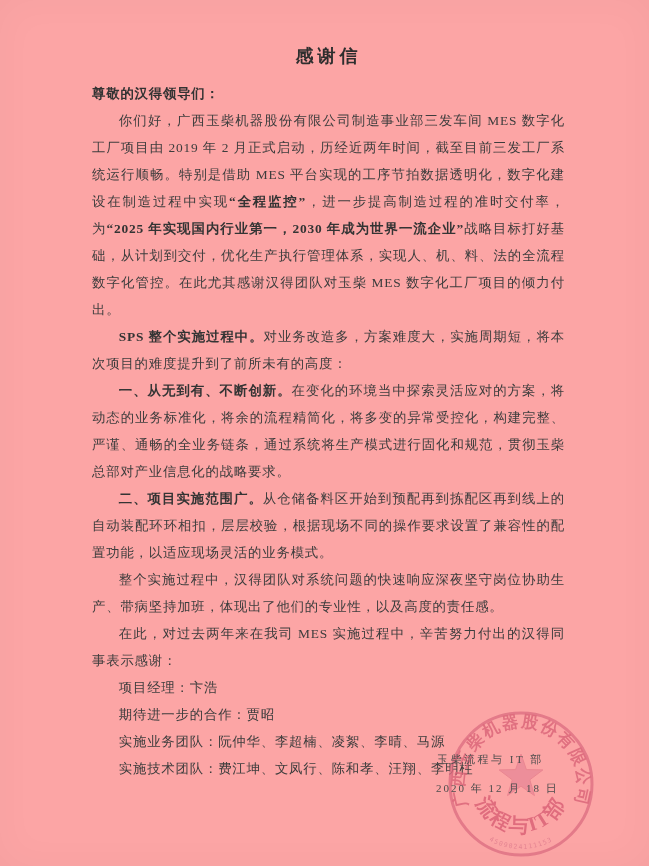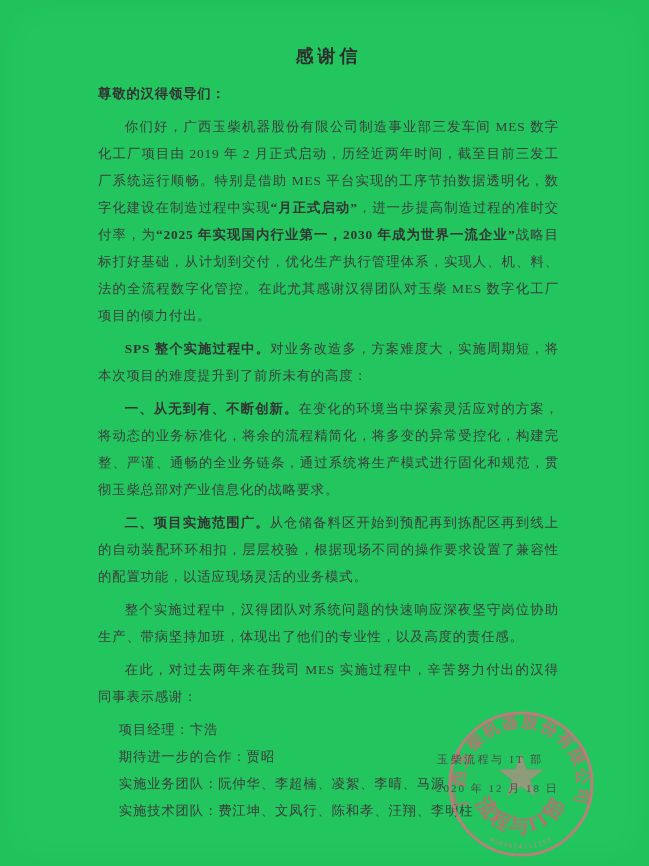--- a/index.html
+++ b/index.html
@@ -4,39 +4,39 @@
 <style>
   html,body{margin:0;padding:0;}
   body{
     width:649px;height:866px;
     background:#f4f4f4;
     font-family:"Liberation Serif","DejaVu Serif",serif;
   }
   .page{
     position:relative;
     width:649px;height:866px;
-    background:#22c55e;
+    background:#fca5a5;
     overflow:hidden;
     box-shadow:inset 0 0 40px rgba(0,0,0,0.03);
   }
   .letter{
     position:absolute;
     left:92px; right:84px; top:44px;
     color:#3d3d3d;
   }
   .title{
     text-align:center;
     font-size:18px;
     font-weight:bold;
     letter-spacing:4px;
     color:#2e2e2e;
     margin:0 0 12px 0;
   }
   .para{
-    margin:6px;
+    margin:0;
     font-size:13.4px;
     line-height:27px;
     letter-spacing:0.8px;
     text-align:justify;
     text-indent:2em;
     color:#3d3d3d;
   }
   .salutation{
     text-indent:0;
     font-weight:bold;
@@ -68,21 +68,21 @@
 </head>
 <body>
 
 <div class="page">
 
   <div class="letter">
     <h1 class="title">感谢信</h1>
 
     <p class="para salutation">尊敬的汉得领导们：</p>
 
-    <p class="para"><span>你们好，广西玉柴机器股份有限公司制造事业部三发车间 MES 数字化工厂项目由 2019 年 2 月正式启动，历经近两年时间，截至目前三发工厂系统运行顺畅。特别是借助 MES 平台实现的工序节拍数据透明化，数字化建设在制造过程中实现</span><span class="bold-seg">“月正式启动”</span><span>，进一步提高制造过程的准时交付率，为</span><span class="bold-seg">“2025 年实现国内行业第一，2030 年成为世界一流企业”</span><span>战略目标打好基础，从计划到交付，优化生产执行管理体系，实现人、机、料、法的全流程数字化管控。在此尤其感谢汉得团队对玉柴 MES 数字化工厂项目的倾力付出。</span></p>
+    <p class="para"><span>你们好，广西玉柴机器股份有限公司制造事业部三发车间 MES 数字化工厂项目由 2019 年 2 月正式启动，历经近两年时间，截至目前三发工厂系统运行顺畅。特别是借助 MES 平台实现的工序节拍数据透明化，数字化建设在制造过程中实现</span><span class="bold-seg">“全程监控”</span><span>，进一步提高制造过程的准时交付率，为</span><span class="bold-seg">“2025 年实现国内行业第一，2030 年成为世界一流企业”</span><span>战略目标打好基础，从计划到交付，优化生产执行管理体系，实现人、机、料、法的全流程数字化管控。在此尤其感谢汉得团队对玉柴 MES 数字化工厂项目的倾力付出。</span></p>
 
     <p class="para"><span class="lead">SPS 整个实施过程中。</span><span>对业务改造多，方案难度大，实施周期短，将本次项目的难度提升到了前所未有的高度：</span></p>
 
     <p class="para"><span class="lead">一、从无到有、不断创新。</span><span>在变化的环境当中探索灵活应对的方案，将动态的业务标准化，将余的流程精简化，将多变的异常受控化，构建完整、严谨、通畅的全业务链条，通过系统将生产模式进行固化和规范，贯彻玉柴总部对产业信息化的战略要求。</span></p>
 
     <p class="para"><span class="lead">二、项目实施范围广。</span><span>从仓储备料区开始到预配再到拣配区再到线上的自动装配环环相扣，层层校验，根据现场不同的操作要求设置了兼容性的配置功能，以适应现场灵活的业务模式。</span></p>
 
 
     <p class="para">整个实施过程中，汉得团队对系统问题的快速响应深夜坚守岗位协助生产、带病坚持加班，体现出了他们的专业性，以及高度的责任感。</p>
 

